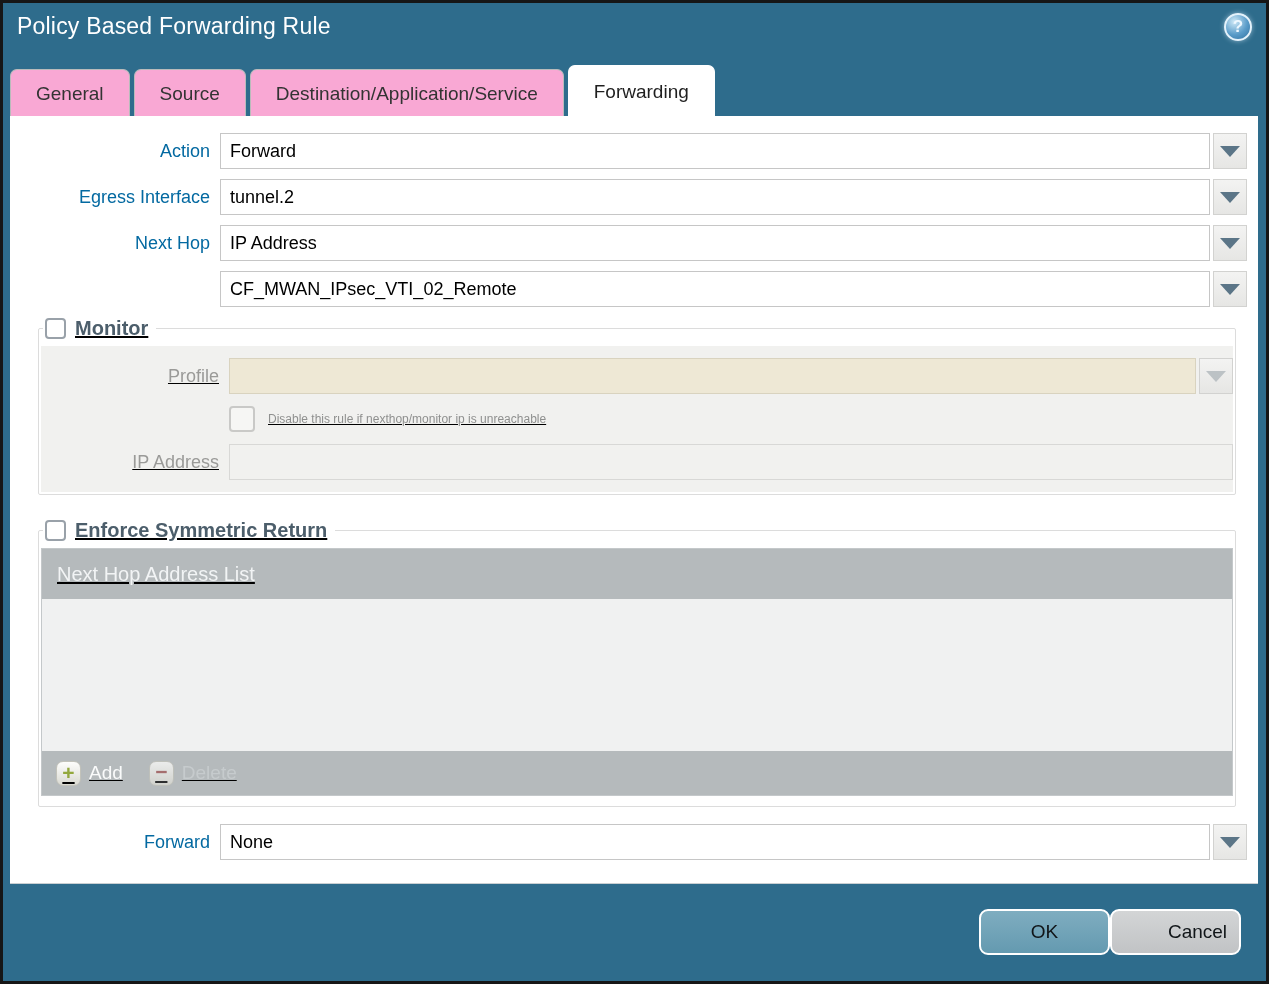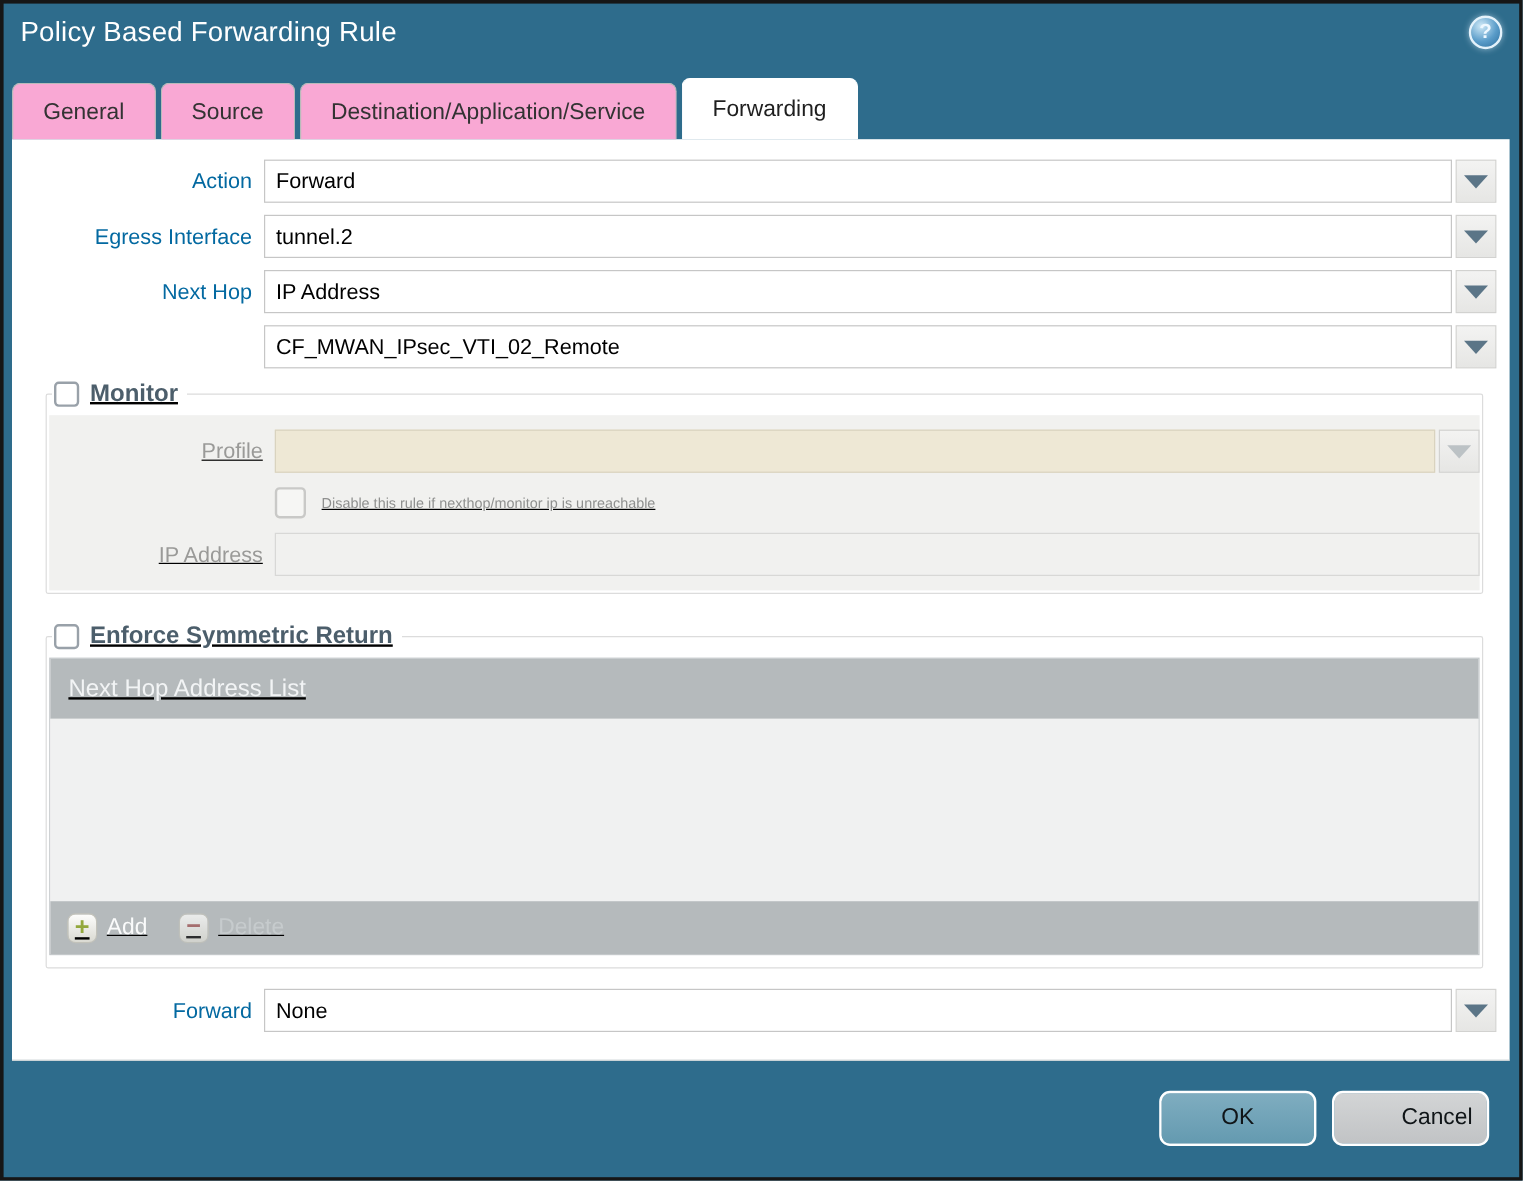--- a/index.html
+++ b/index.html
@@ -133,21 +133,21 @@
   .tool-label { font-size: 19px; color: #fafbfb; }
   .tool-btn.disabled { cursor: default; }
   .tool-btn.disabled .tool-label { color: #c6cbcd; }
   .tool-btn.disabled .tool-icon { opacity: .75; }
 
   .schedule-row { margin-top: 17px; }
 
   
   .footer {
     height: 96px; display: flex; align-items: center;
-    justify-content: flex-end; gap: 13px; padding-right: 25px;
+    justify-content: flex-end; padding-right: 25px;
   }
   .btn {
     width: 131px; height: 46px; border-radius: 9px;
     border: 2px solid #ffffff; font-size: 19px; color: #101518;
     display: flex; align-items: center; justify-content: center;
     cursor: pointer; font-family: "Liberation Sans", sans-serif;
   }
   .btn-ok { background: linear-gradient(#7fadc0, #649ab0); }
   .btn-cancel { background: linear-gradient(#d3d5d6, #c1c3c5); padding-left: 44px; }
 </style>

